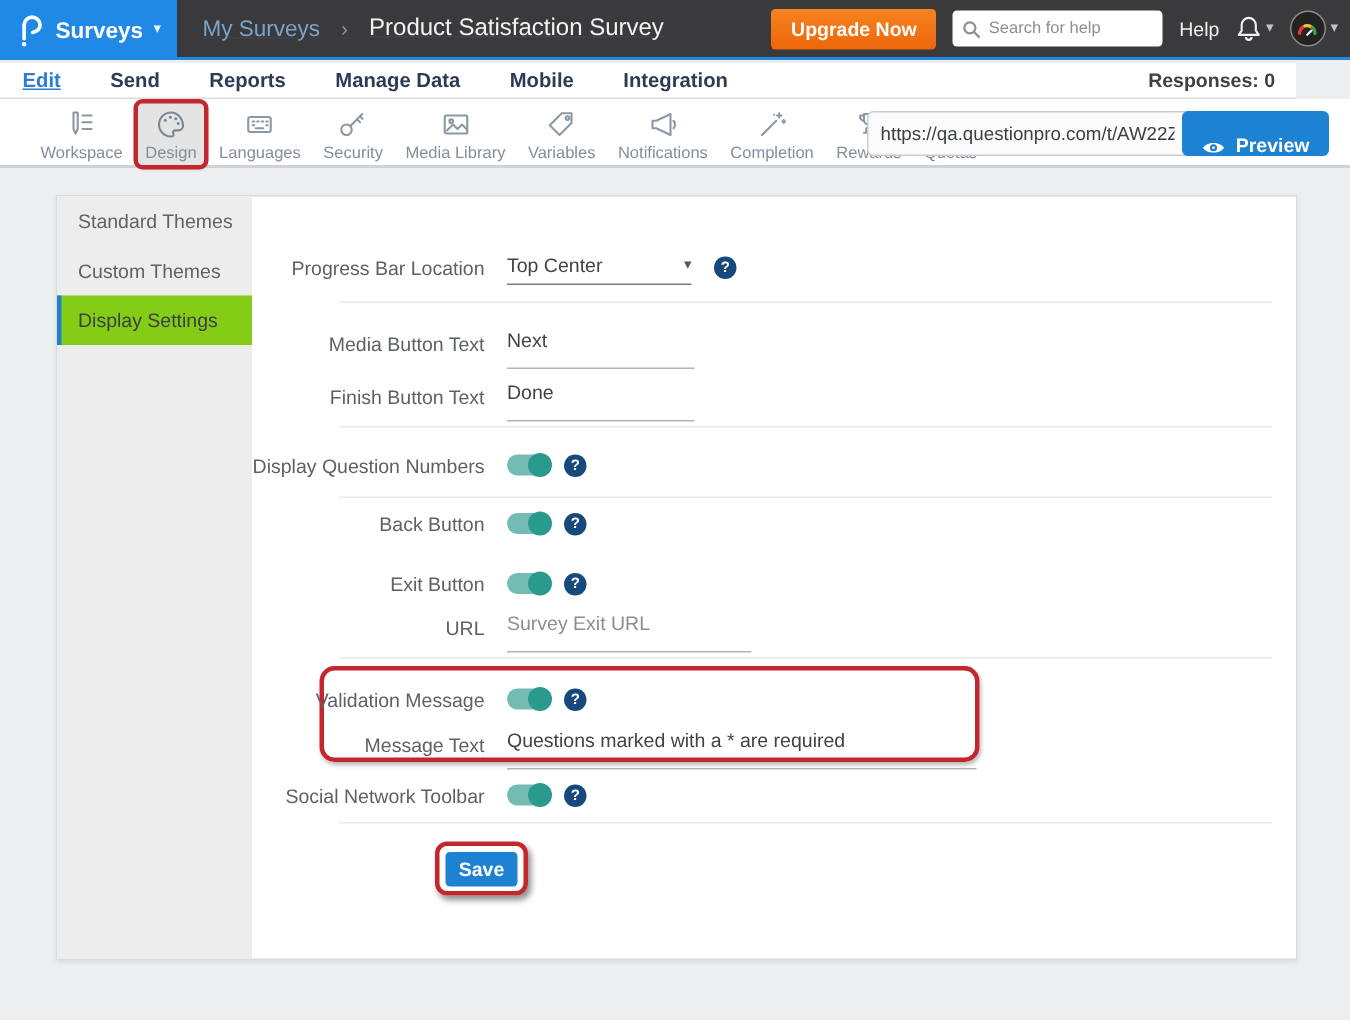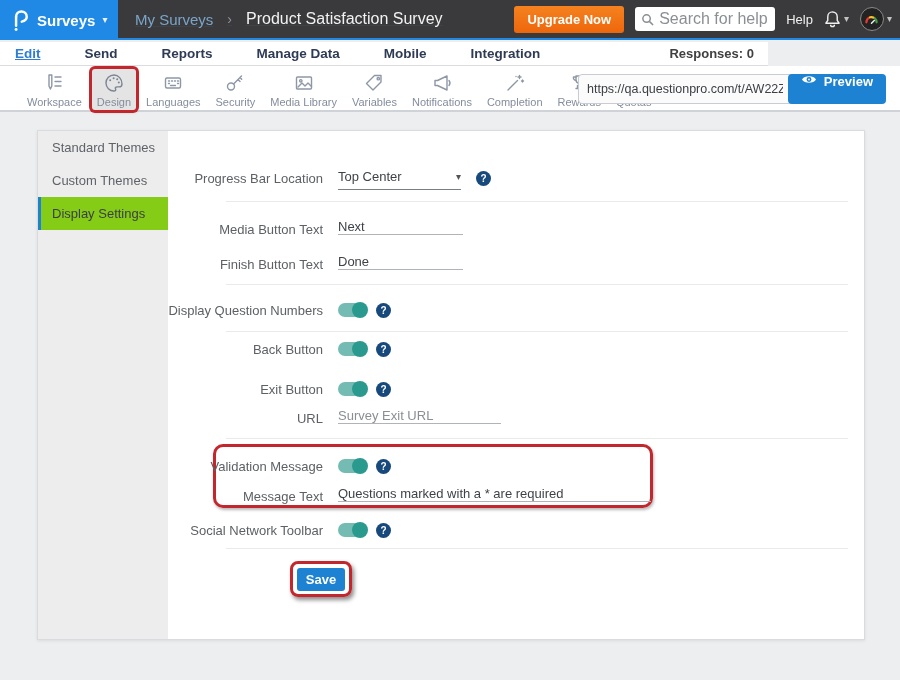--- a/index.html
+++ b/index.html
@@ -21,71 +21,71 @@
   .logo-block .caret { color:#eaf3fc; }
   .crumbs { position:absolute; left:135px; top:0; height:38px; display:flex; align-items:center; gap:14px;text-decoration:underline; }
   .crumb-sec { color:#7aa5c9; font-size:15px; }
   .crumb-sep { color:#8f9398; font-size:14px; }
   .crumb-title { color:#f2f2f2; font-size:16px; }
   .header-right { position:absolute; right:8px; top:0; height:38px; display:flex; align-items:center; gap:11px; }
   .upgrade-btn { background:linear-gradient(#f5821f,#ee660b); color:#fff; font-weight:700; font-size:13px;
     border:none; border-radius:3px; padding:6px 13px; cursor:pointer; }
   .searchbox { width:140px; height:24px; background:#fff; border-radius:3px; display:flex; align-items:center;
     padding:0 6px; gap:5px; }
-  .searchbox input { border:none; outline:none; width:100%; font-size:16px; color:#444;
+  .searchbox input { border:none; outline:none; width:100%; font-size:11px; color:#444;
     font-family:inherit; background:transparent; }
   .searchbox input::placeholder { color:#8a8f94; }
   .help-label { color:#f0f0f0; font-size:13px; cursor:pointer; }
   .bell-wrap, .avatar-wrap { display:flex; align-items:center; gap:3px; cursor:pointer; }
   .bell-wrap .caret, .avatar-wrap .caret { color:#c2c2c2; }
   .avatar { width:24px; height:24px; border-radius:50%; background:#232323; border:1px solid #8a8a8a;
     display:flex; align-items:center; justify-content:center; }
 
   
-  .nav { position:absolute; left:0; top:42px; width:768px; height:24px; background:#fff;
-    border-bottom:1px solid #dadcde; display:flex; align-items:center; padding-left:15px; gap:44px; }
+  .nav { position:absolute; left:0; top:42px; width:864px; height:24px; background:#fff;
+    border-bottom:1px solid #dadcde; display:flex; align-items:center; padding-left:15px; gap:33px; }
   .tab { font-size:13.5px; font-weight:700; color:#2e3b55; cursor:pointer; }
   .tab.active { color:#2d7dd2; text-decoration:underline; }
   .responses { position:absolute; right:14px; color:#404040; font-size:13px; font-weight:700; }
 
   
   .toolbar { position:absolute; left:0; top:66px; width:900px; height:46px; background:#fff;
     border-bottom:2px solid #cfd2d6; }
   .tools { position:absolute; left:22px; top:3px; display:flex; gap:5px; }
   .tool { display:flex; flex-direction:column; align-items:center; justify-content:flex-start;
     padding:3px 5px 2px; border-radius:3px; cursor:pointer; }
   .tool .tlabel { font-size:11px; color:#848d9c; margin-top:2px; white-space:nowrap; }
   .tool.active { background:#e4e4e5; box-shadow:0 0 0 3px #c2272d, 1px 2px 3px rgba(0,0,0,.3); }
   .ticon { height:22px; display:flex; align-items:flex-end; }
   .url-box { position:absolute; left:578px; top:8px; width:232px; height:30px; background:#fbfbfc;
     border:1px solid #c9ccd0; border-radius:4px; display:flex; align-items:center; padding:0 8px; gap:6px; }
   .url-text { font-size:12.5px; color:#3c4043; white-space:nowrap; overflow:hidden; flex:1; }
   .url-pencil { color:#5f6368; font-size:14px; cursor:pointer; }
   .preview-btn { position:absolute; right:14px; top:8px; height:30px; background:#1e82d2; border:none;
-    border-radius:4px; color:#fff; font-weight:700; font-size:13px; display:flex; align-items:flex-start;
+    border-radius:4px; color:#fff; font-weight:700; font-size:13px; display:flex; align-items:flex-end;
     gap:7px; padding:0 13px; cursor:pointer; font-family:inherit; }
 
   
   .card { position:absolute; left:37px; top:130px; width:828px; height:510px; background:#fff;
     border:1px solid #d9dbde; box-shadow:0 1px 3px rgba(0,0,0,.08); }
   .rail { position:absolute; left:0; top:0; width:130px; height:100%; background:#ededee; }
   .rail-item { height:33px; display:flex; align-items:center; padding-left:14px; color:#5f6368;
     font-size:13px; cursor:pointer; }
   .rail-item.active { background:#84cc16; border-left:3px solid #1e82d2; padding-left:11px; color:#3c4043; }
 
   
   .frow { position:absolute; left:0; width:100%; height:22px; }
   .flabel { position:absolute; left:85px; width:200px; top:1px; text-align:right; color:#5d6165; font-size:13px; }
   .sep { position:absolute; left:188px; width:622px; border-top:1px solid #eaeaea; }
   .uselect { position:absolute; left:300px; top:-3px; width:123px; border-bottom:1px solid #7a7f84;
     padding:2px 0 5px; font-size:13px; color:#3f4349; cursor:pointer; display:flex; justify-content:space-between; }
   .uselect .caret { color:#555; margin-top:3px; }
   .uinput { position:absolute; left:300px; top:-4px; width:125px; border:none; outline:none;
     border-bottom:1px solid #b0b4b8; background:transparent; font-family:inherit; font-size:13px;
-    color:#3f4349; padding:2px 0 0; }
+    color:#3f4349; padding:2px 0 11px; }
   .uinput::placeholder { color:#8a8f94; }
   .uinput.wide { width:163px; }
   .uinput.xwide { width:313px; }
   .toggle { position:absolute; left:300px; top:1px; width:28px; height:14px; border-radius:7px;
     background:#74bcb3; cursor:pointer; }
   .toggle::after { content:""; position:absolute; right:-2px; top:-1px; width:16px; height:16px;
     border-radius:50%; background:#2a9a8f; }
   .help { position:absolute; left:338px; top:1px; width:15px; height:15px; border-radius:50%;
     background:#17497c; color:#fff; font-size:10px; font-weight:700; display:flex; align-items:center;
     justify-content:center; cursor:pointer; }

